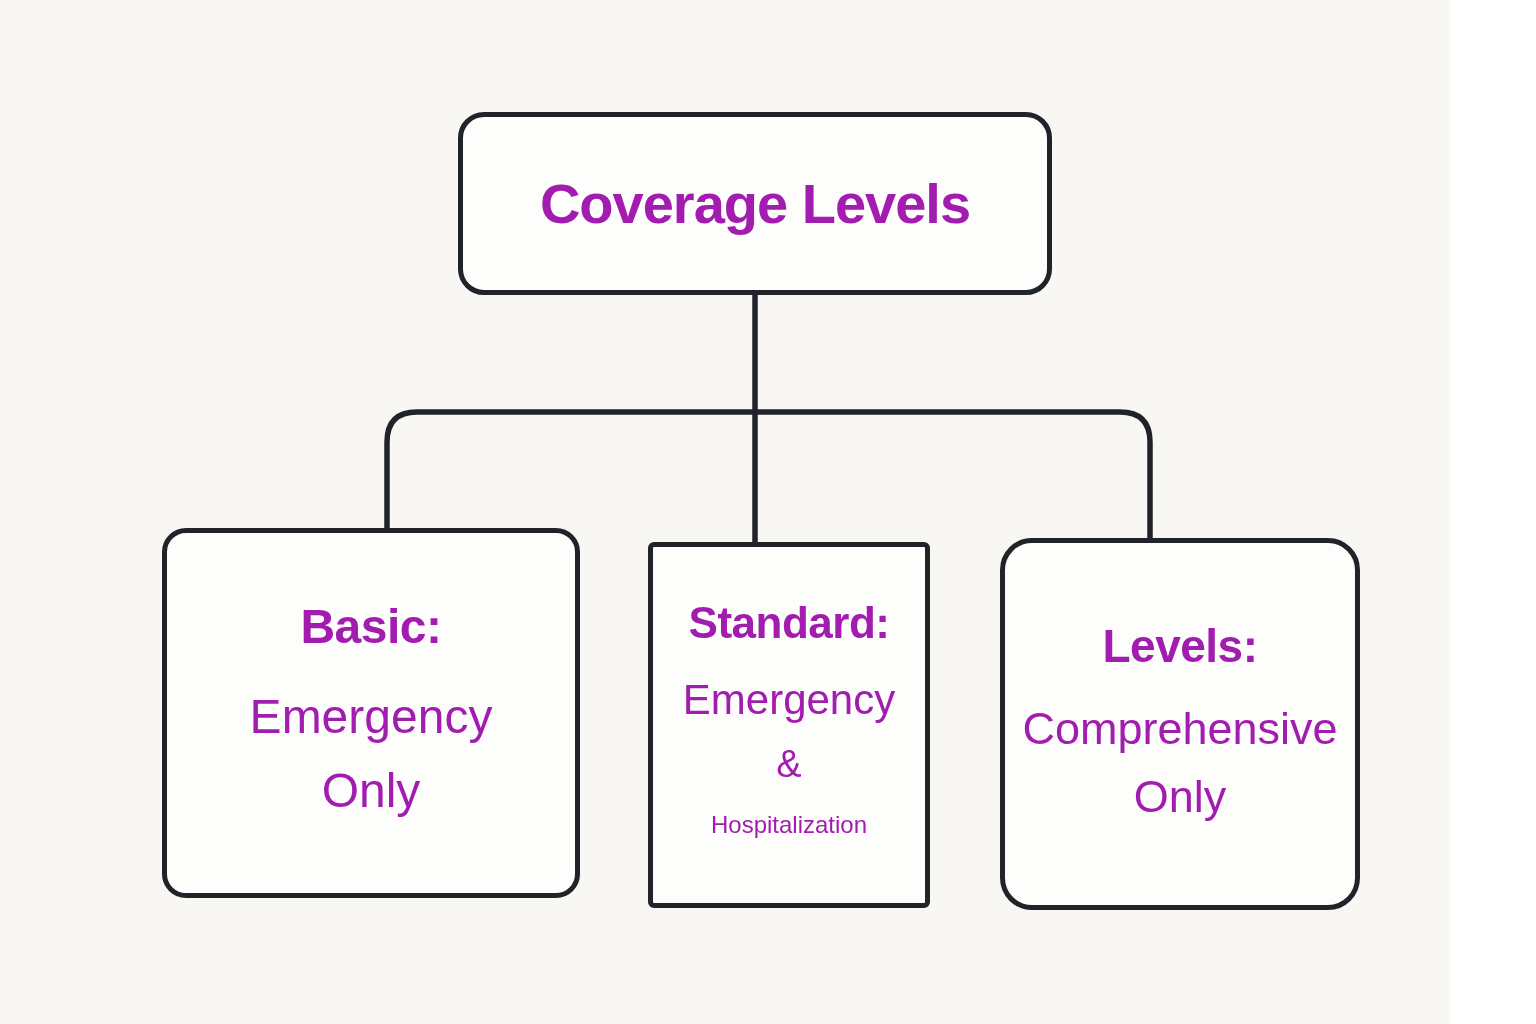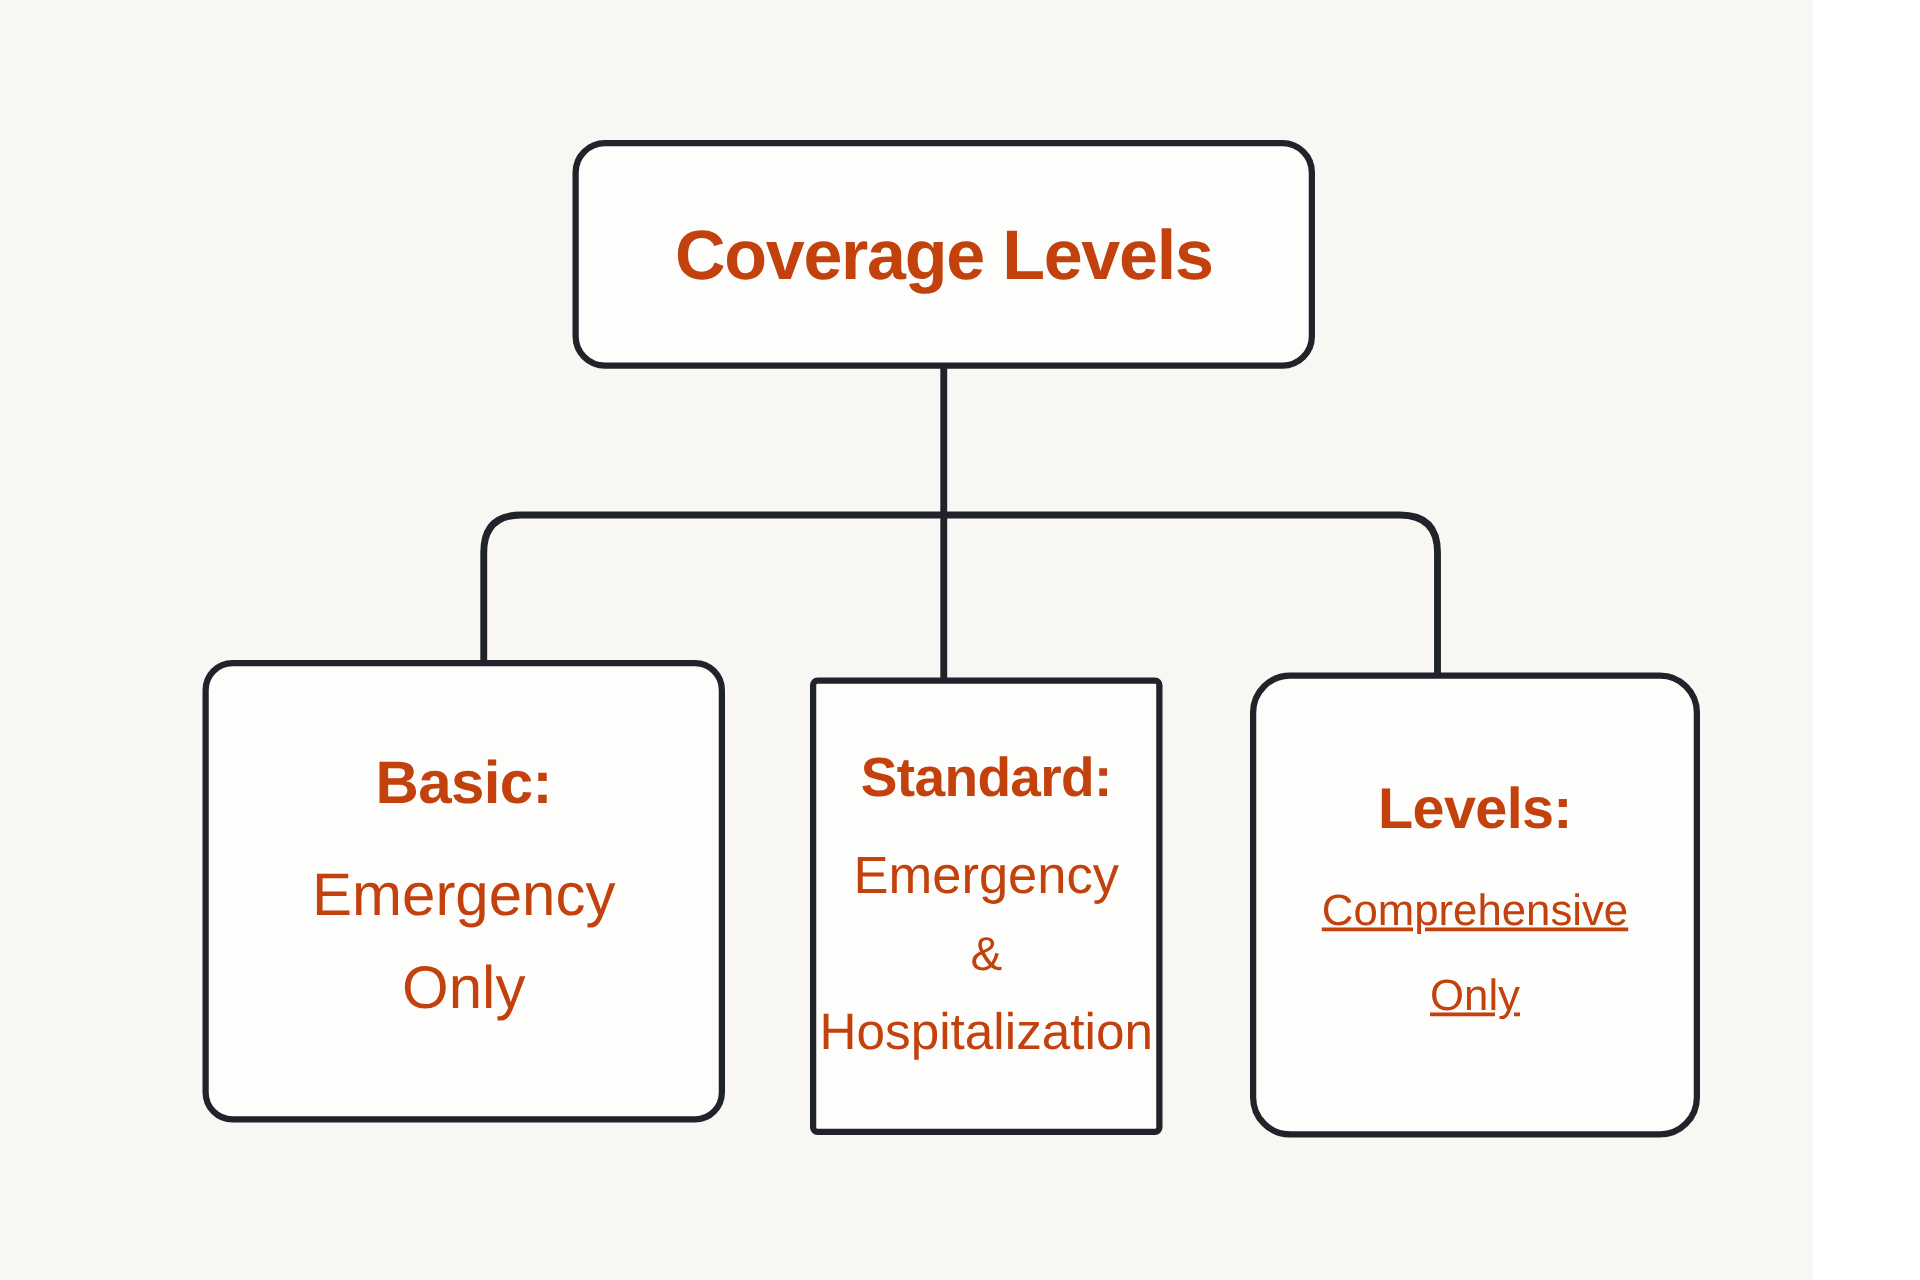--- a/index.html
+++ b/index.html
@@ -5,21 +5,21 @@
   html, body {
     margin: 0;
     padding: 0;
   }
   .canvas {
     position: relative;
     width: 1450px;
     height: 1024px;
     background: #f8f7f4;
     font-family: "Liberation Sans", sans-serif;
-    color: #c2410c;
+    color: #a21caf;
     overflow: hidden;
   }
   .connectors {
     position: absolute;
     left: 0;
     top: 0;
     width: 1536px;
     height: 1024px;
   }
   .connectors path {
@@ -76,23 +76,23 @@
     letter-spacing: -0.5px;
   }
   .box-line {
     font-weight: 400;
   }
   .node-basic .box-title    { font-size: 48px; line-height: 58px; margin-bottom: 24px; }
   .node-basic .box-line     { font-size: 48px; line-height: 74px; }
   .node-standard .box-title { font-size: 44px; line-height: 56px; margin-bottom: 16px; }
   .node-standard .line-1    { font-size: 42px; line-height: 66px; }
   .node-standard .line-2    { font-size: 38px; line-height: 62px; }
-  .node-standard .line-3    { font-size: 41px; line-height: 60px; text-align: right; }
+  .node-standard .line-3    { font-size: 24px; line-height: 60px; text-align: right; }
   .node-premium .box-title  { font-size: 46px; line-height: 58px; margin-bottom: 20px; }
-  .node-premium .box-line   { font-size: 35px; line-height: 68px; text-decoration: underline; }
+  .node-premium .box-line   { font-size: 45px; line-height: 68px; }
 </style>
 </head>
 <body>
 
 <div class="canvas">
 
   <svg class="connectors" viewBox="0 0 1536 1024" xmlns="http://www.w3.org/2000/svg">
     <path d="M 755 292 L 755 546"></path>
     <path d="M 387 544 L 387 442 Q 387 412 417 412 L 1120 412 Q 1150 412 1150 442 L 1150 542"></path>
   </svg>

